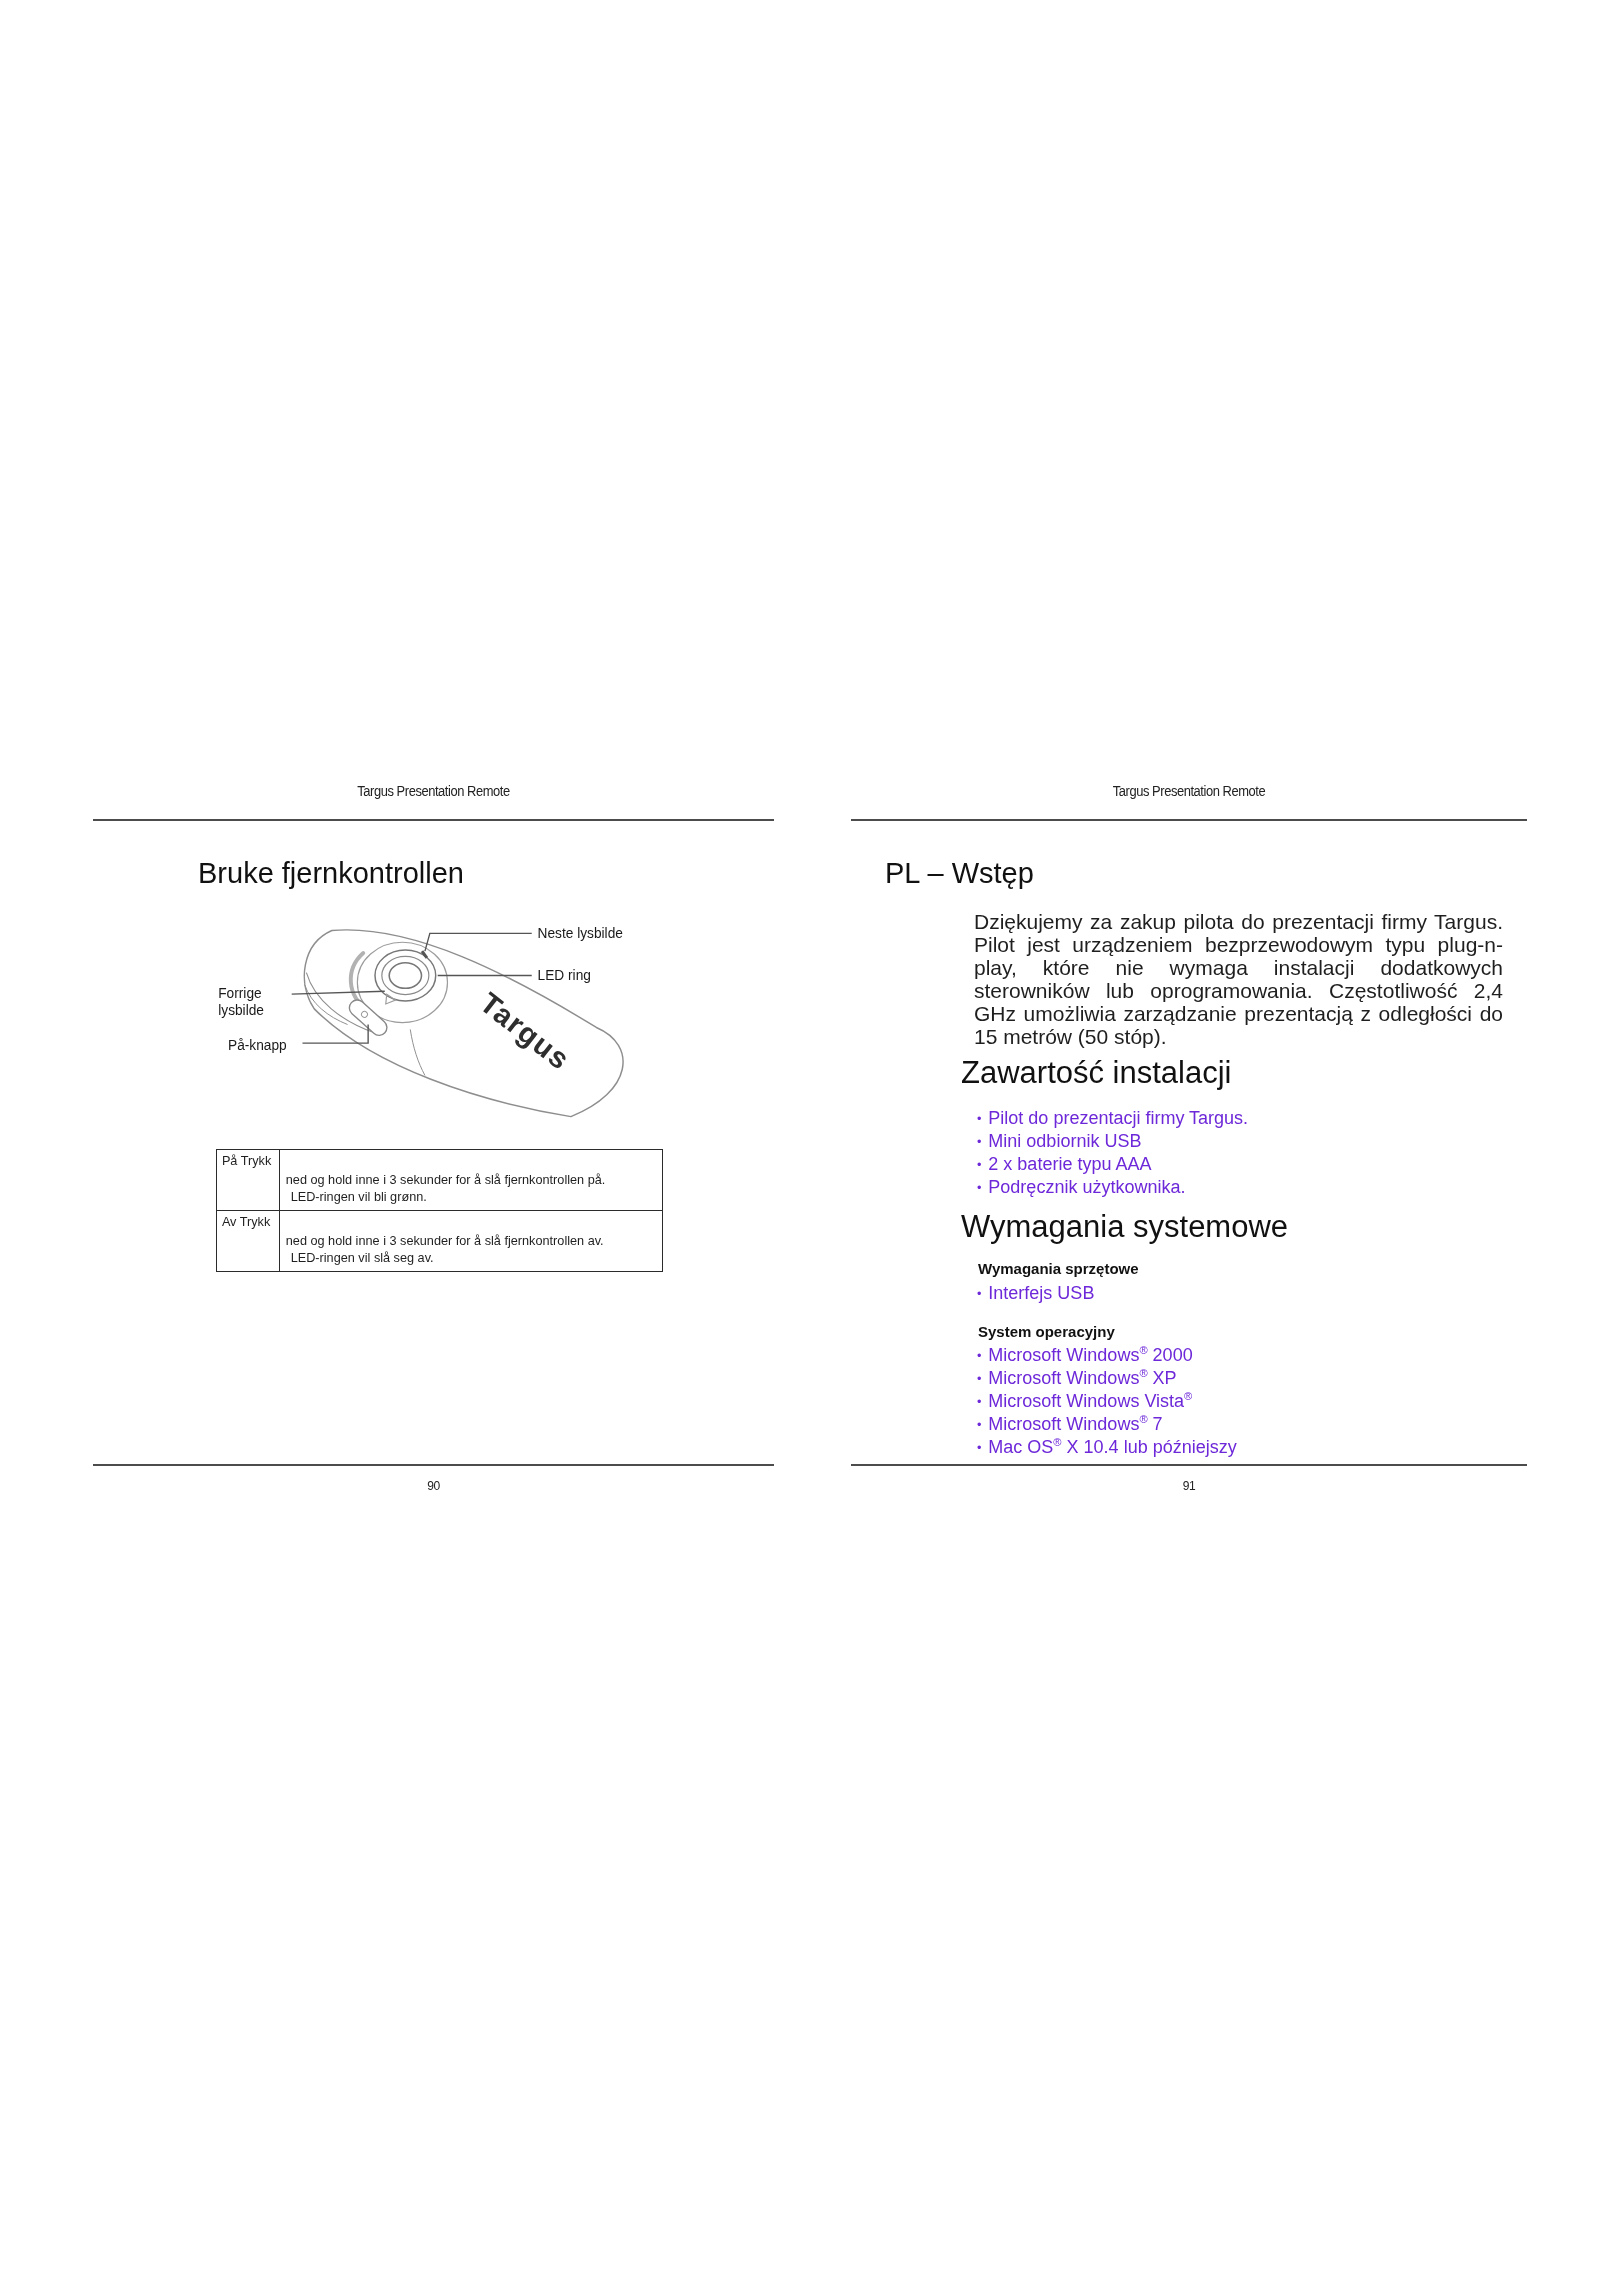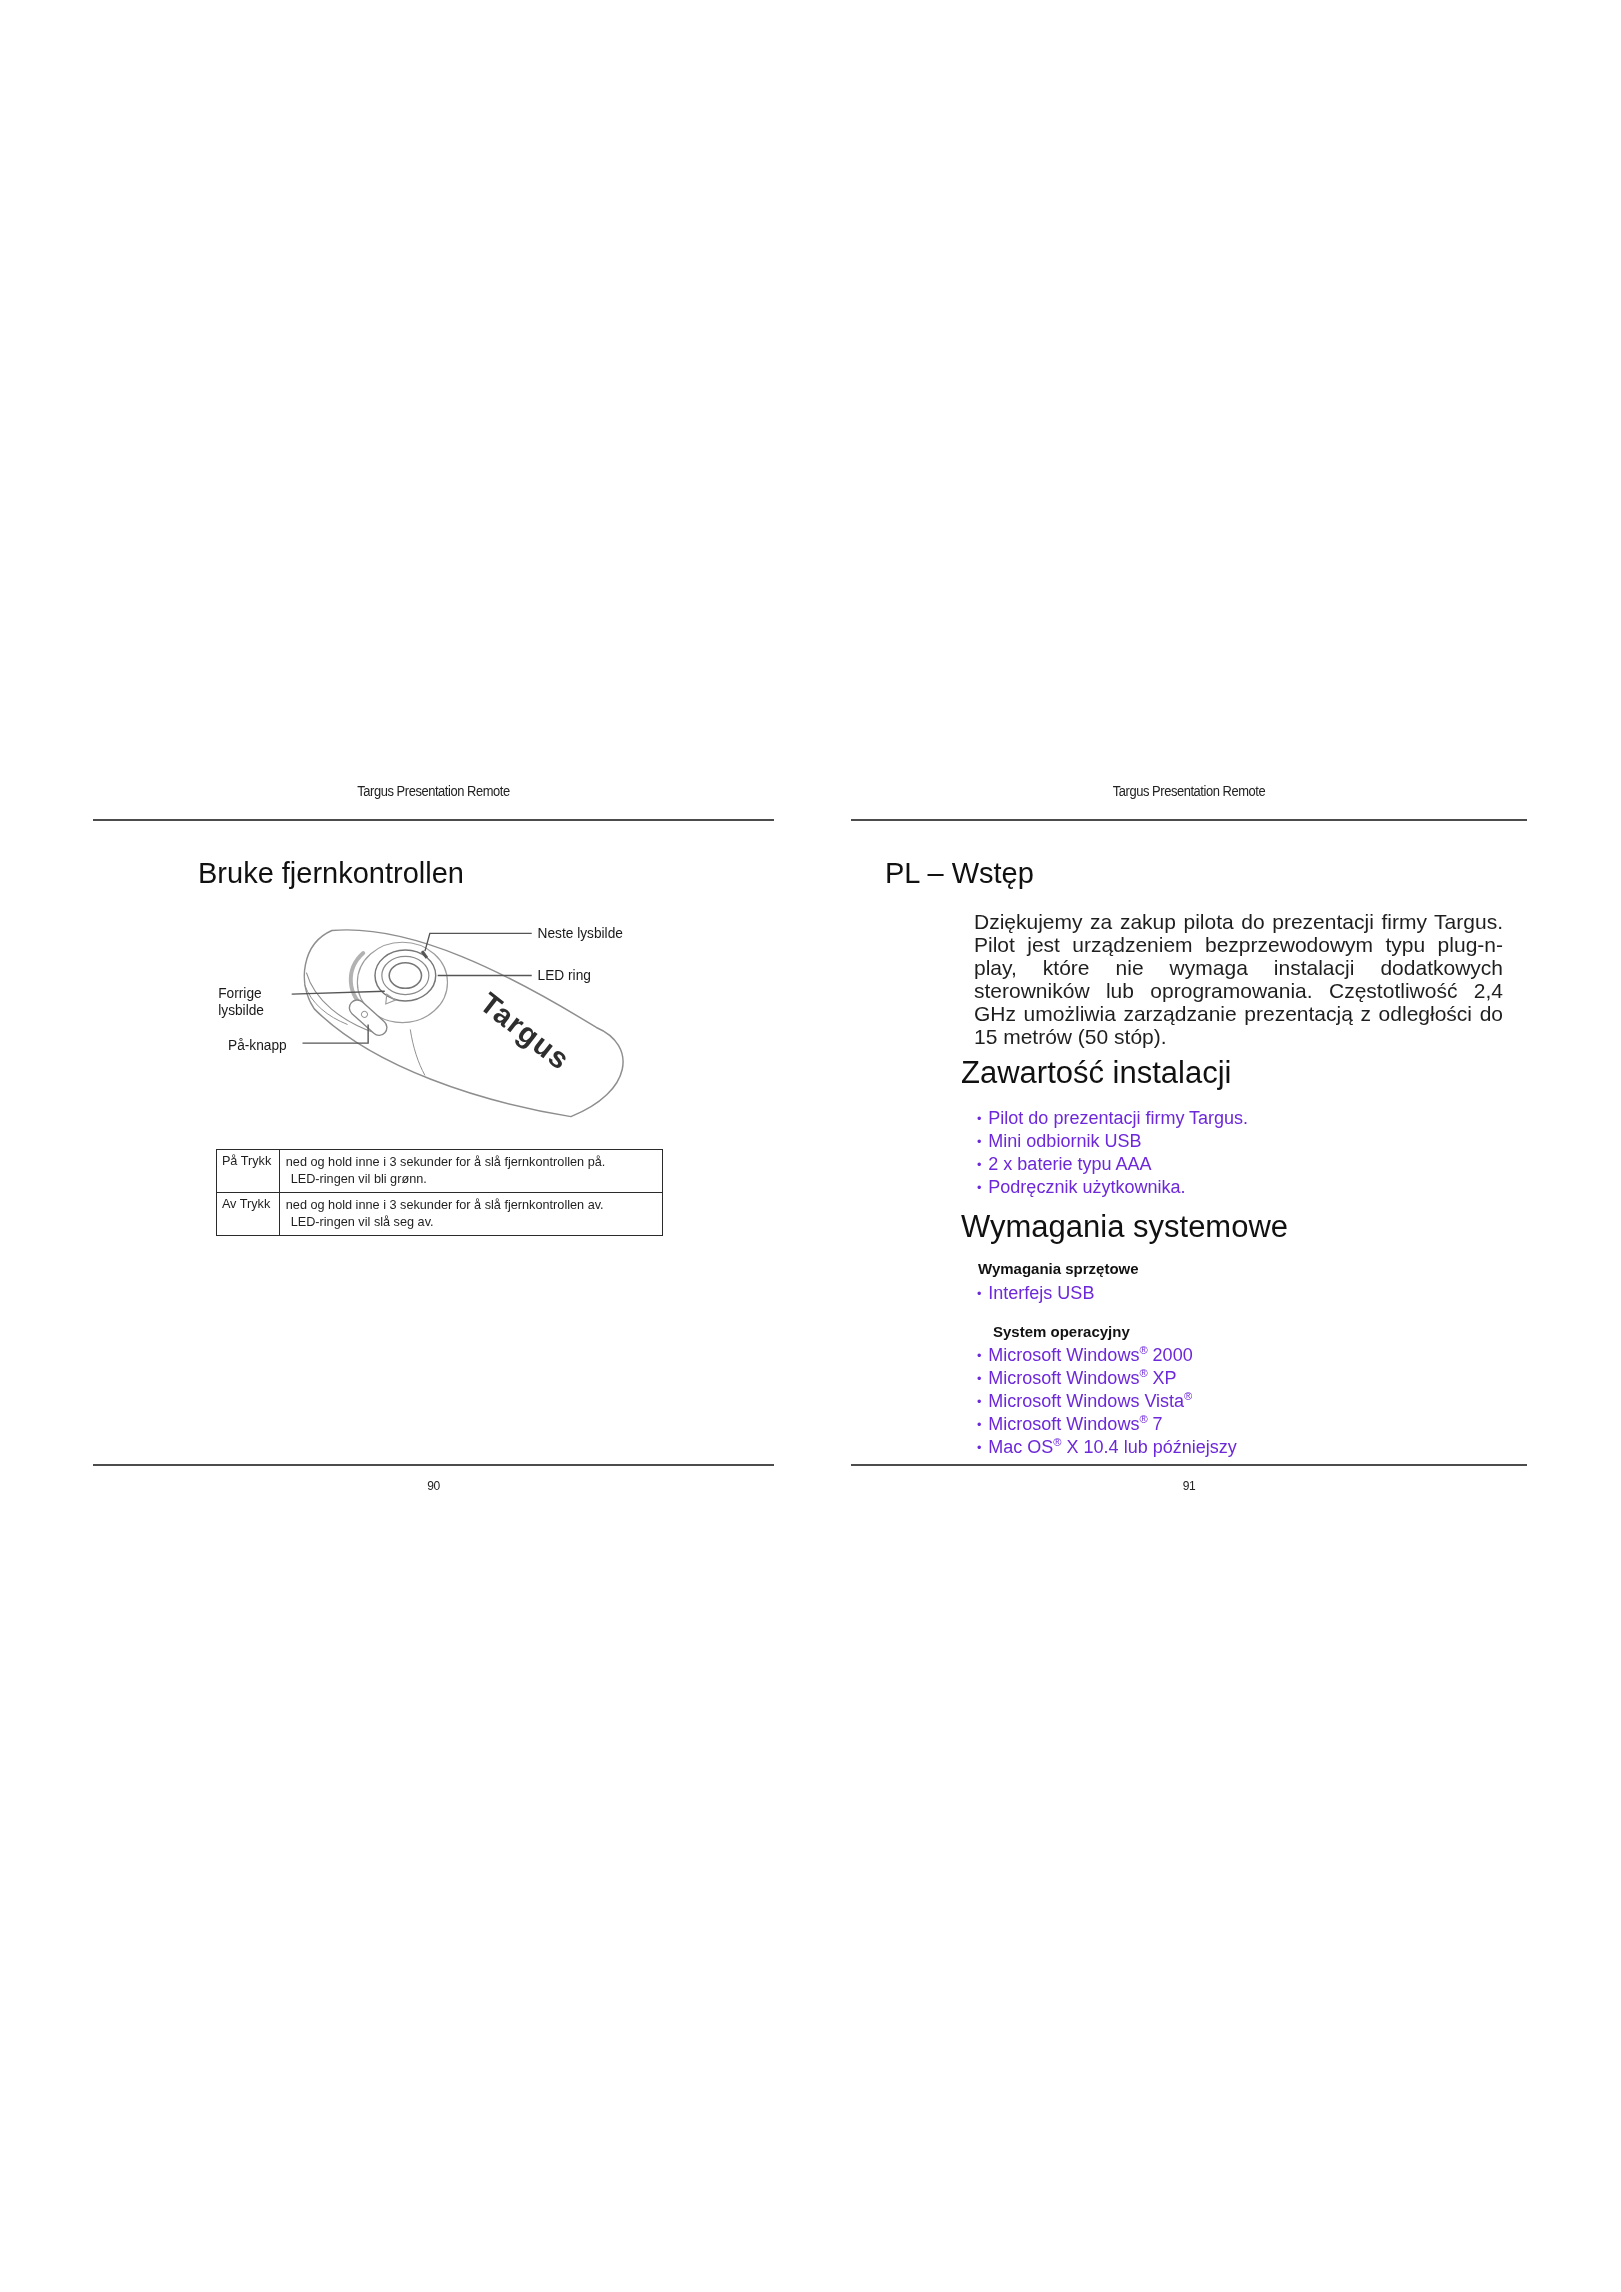--- a/index.html
+++ b/index.html
@@ -27,21 +27,21 @@
   sup{font-size:0.62em;line-height:0;}
   
   #device-svg{position:absolute;left:123px;top:127px;}
   
   .op-table{position:absolute;left:123px;top:370px;width:445px;border:1.5px solid #2b2b2b;
        font-size:12.7px;color:#1f1f1f;}
   .trow{display:flex;}
   .trow + .trow{border-top:1.5px solid #2b2b2b;}
   .tkey{flex:0 0 57px;border-right:1.5px solid #2b2b2b;padding:3.9px 0 3.9px 4.9px;
        white-space:nowrap;overflow:hidden;}
-  .tdesc{flex:1;padding:3.9px 5.9px 4.9px 5.9px;line-height:16.7px;}
+  .tdesc{flex:1;padding:3.9px 5.9px 4.9px 5.9px;line-height:16.7px;margin-top:18px;}
   .tdesc .l2{padding-left:4.9px;}
 </style>
 </head>
 <body>
 
 <div class="page" id="page-left">
   <div class="running-header">Targus Presentation Remote</div>
   <div class="header-rule"></div>
 
   <div class="page-title" id="title-left">Bruke fjernkontrollen</div>
@@ -123,21 +123,21 @@
   </div>
 
   <div class="section-heading" style="top:430px;">Wymagania systemowe</div>
 
   <div class="subhead" style="top:481px;">Wymagania sprzętowe</div>
 
   <div class="bullet-list" style="top:504px;">
     <div class="bullet-item">Interfejs USB</div>
   </div>
 
-  <div class="subhead" style="top:544px;margin-left:15px;">System operacyjny</div>
+  <div class="subhead" style="top:544px;">System operacyjny</div>
 
   <div class="bullet-list" style="top:566px;">
     <div class="bullet-item">Microsoft Windows<sup>®</sup> 2000</div>
     <div class="bullet-item">Microsoft Windows<sup>®</sup> XP</div>
     <div class="bullet-item">Microsoft Windows Vista<sup>®</sup></div>
     <div class="bullet-item">Microsoft Windows<sup>®</sup> 7</div>
     <div class="bullet-item">Mac OS<sup>®</sup> X 10.4 lub późniejszy</div>
   </div>
 
   <div class="footer-rule"></div>

